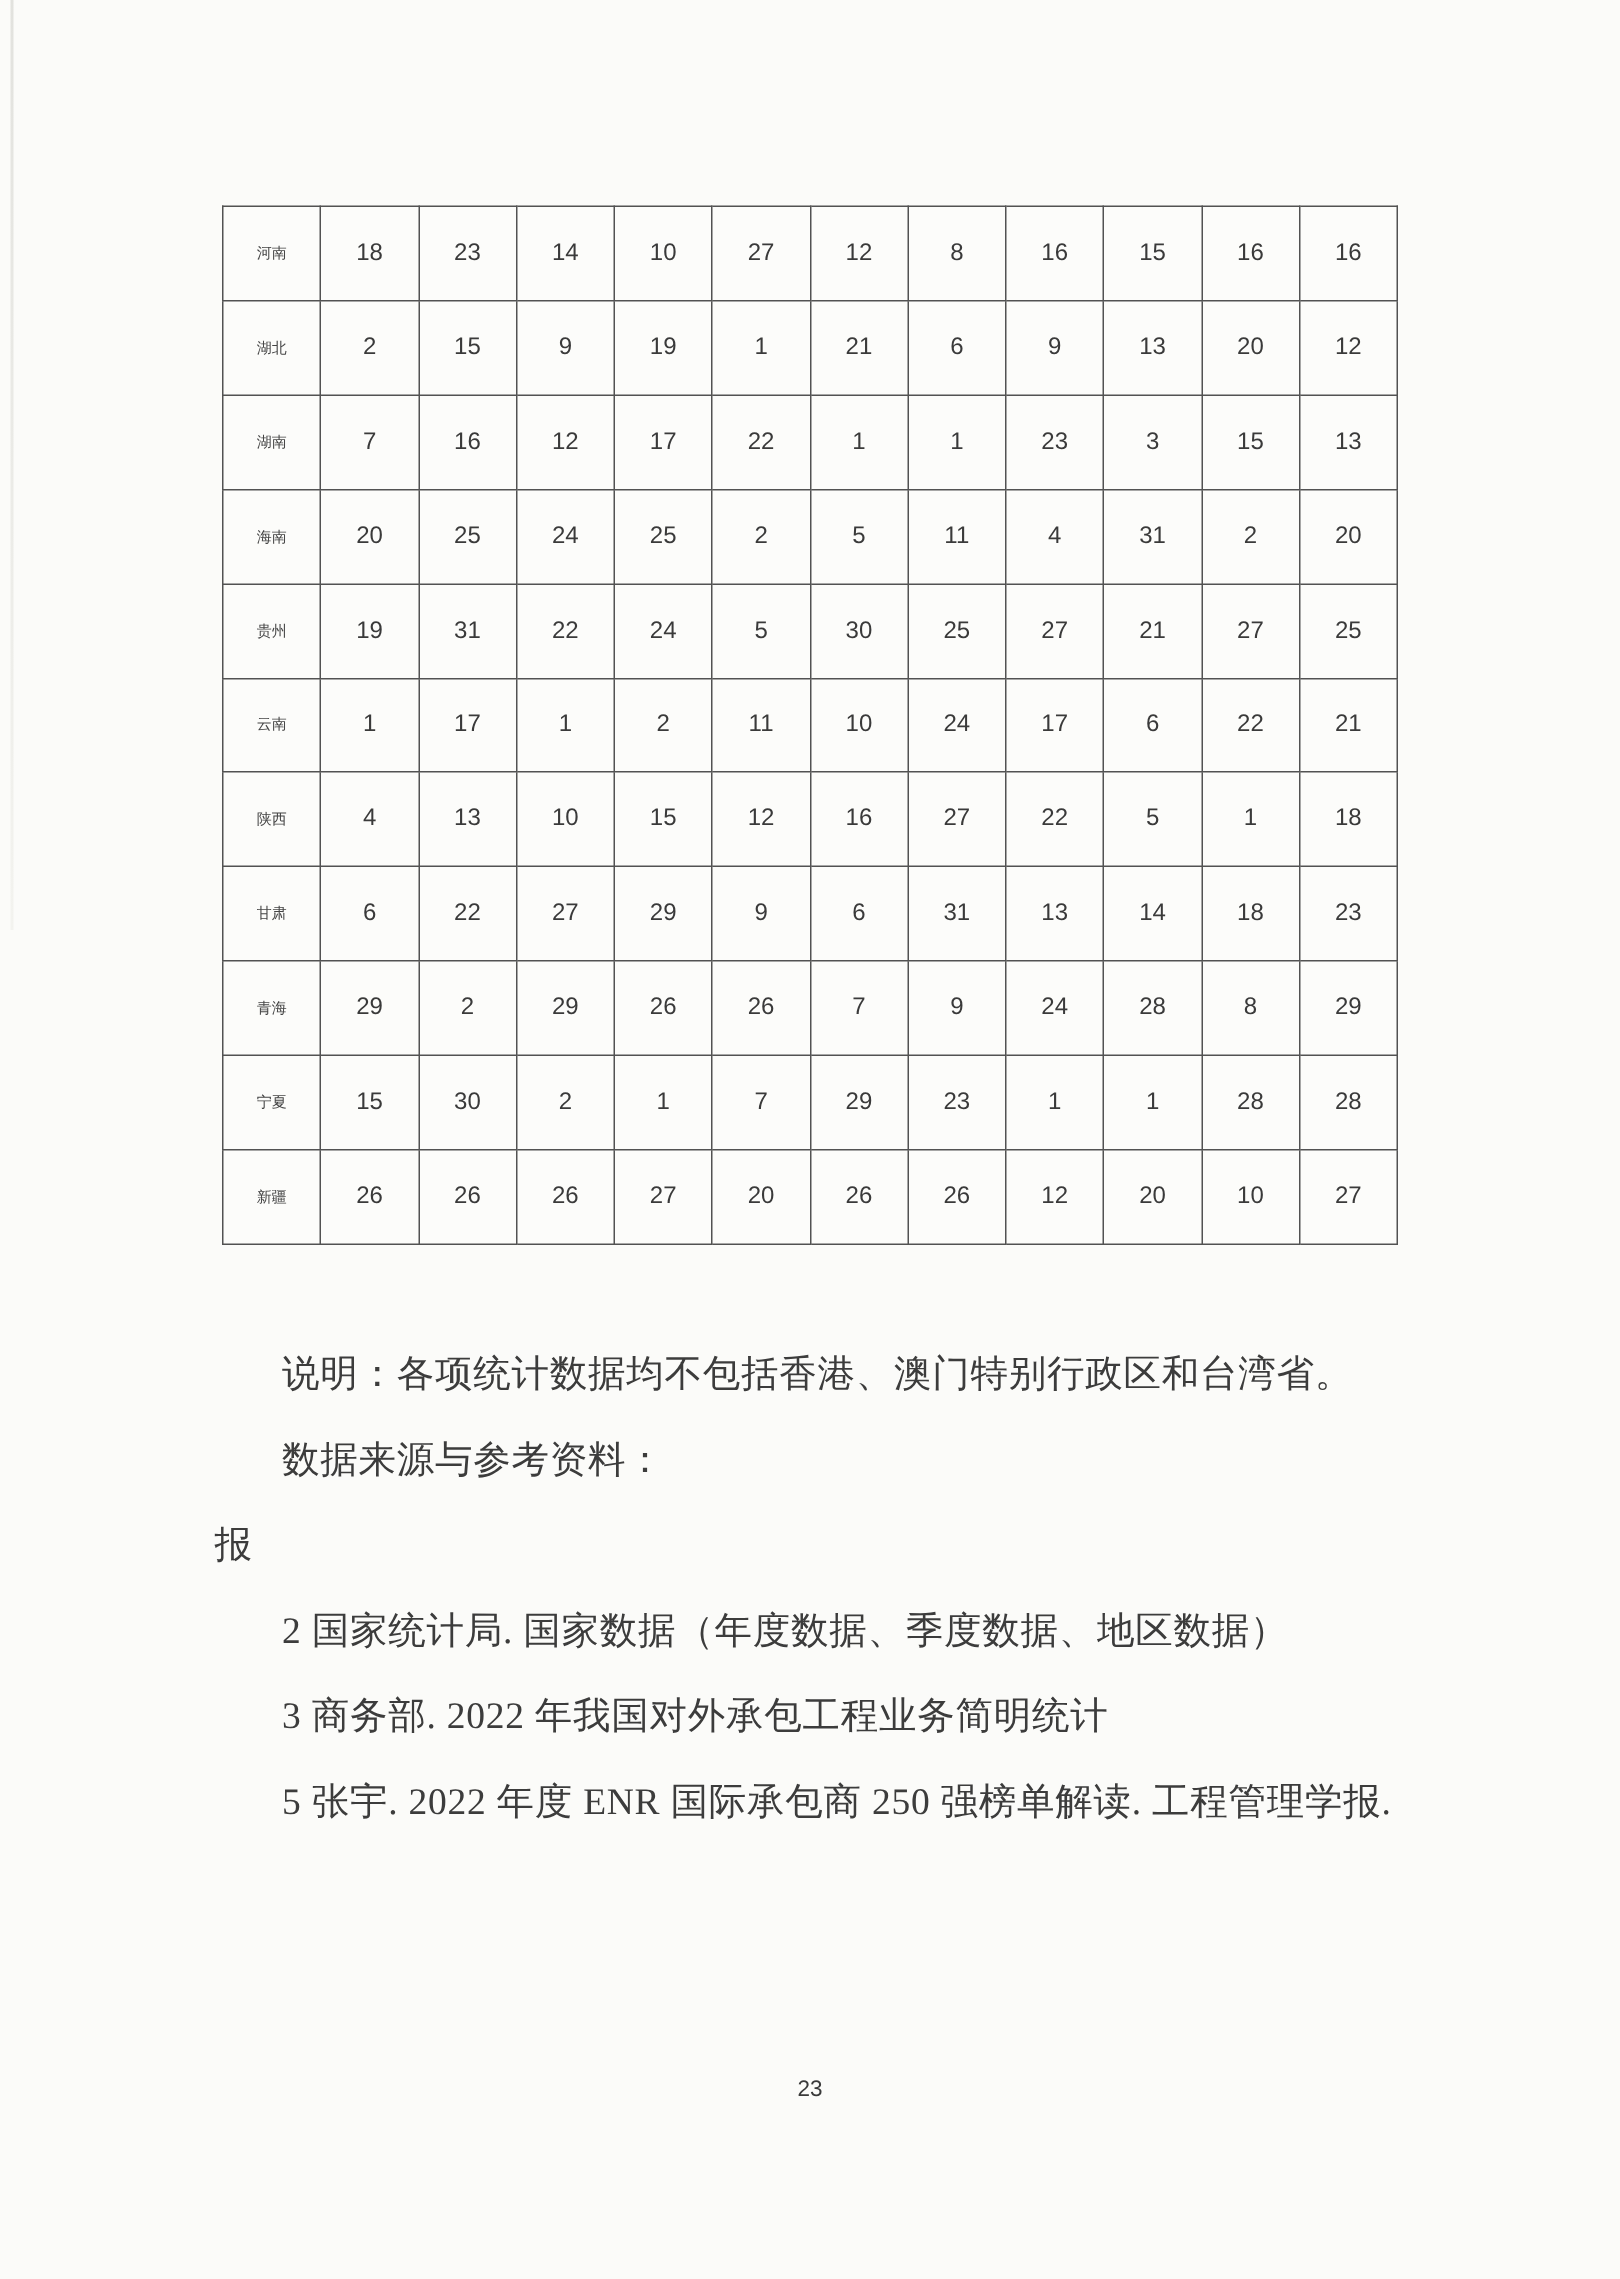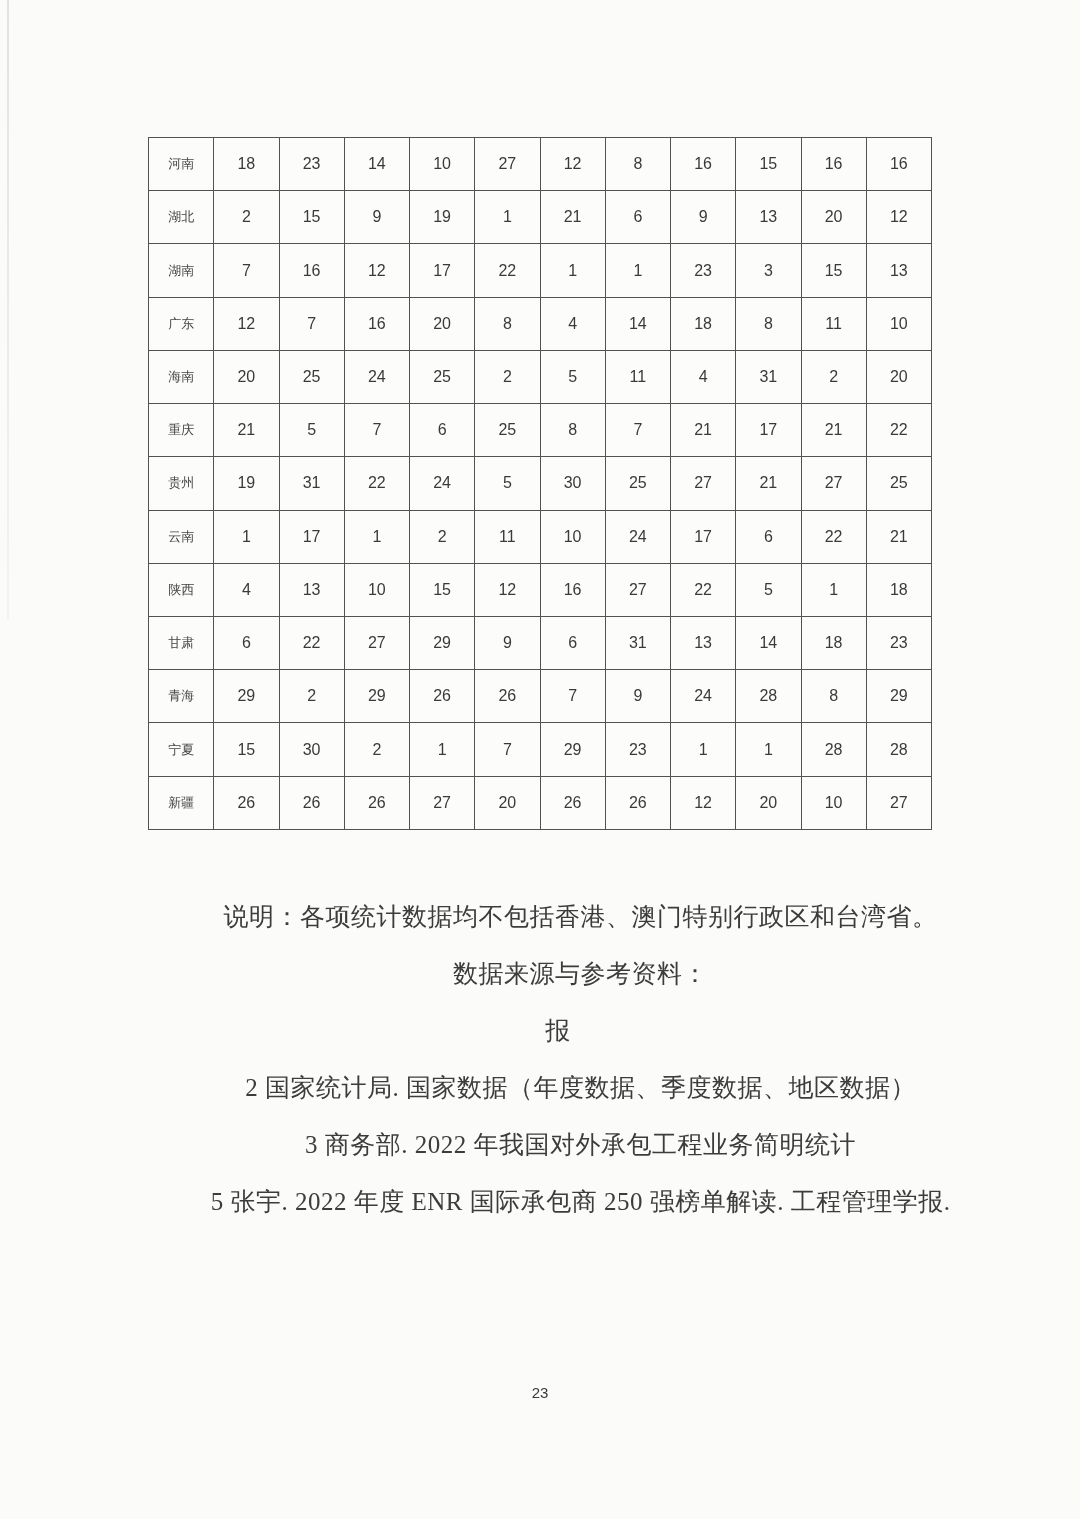--- a/index.html
+++ b/index.html
@@ -43,34 +43,33 @@
     text-align: center;
     vertical-align: middle;
     padding: 0;
     font-family: "Liberation Sans", "DejaVu Sans", sans-serif;
     font-size: 16px;
     color: #3a3a3a;
     background: #fcfcfa;
   }
   table.rank-table td.label-cell {
     font-family: "Liberation Serif", "DejaVu Serif", serif;
-    font-size: 13px;
+    font-size: 10px;
     color: #454545;
   }
   
   .notes {
     position: absolute;
     left: 143px;
     top: 888px;
     width: 830px;
     font-size: 25px;
     letter-spacing: 0.5px;
     line-height: 57px;
     color: #3c3c3c;
-    text-align: center;
   }
   .note-line {
     height: 57px;
     white-space: nowrap;
   }
   .note-line.indent {
     padding-left: 45px;
   }
   .page-number {
     position: absolute;
@@ -127,60 +126,32 @@
           <td>17</td>
           <td>22</td>
           <td>1</td>
           <td>1</td>
           <td>23</td>
           <td>3</td>
           <td>15</td>
           <td>13</td>
         </tr>
         <tr>
-          <td class="label-cell">广东</td>
-          <td>12</td>
-          <td>7</td>
-          <td>16</td>
-          <td>20</td>
-          <td>8</td>
-          <td>4</td>
-          <td>14</td>
-          <td>18</td>
-          <td>8</td>
-          <td>11</td>
-          <td>10</td>
-        </tr>
-        <tr>
           <td class="label-cell">海南</td>
           <td>20</td>
           <td>25</td>
           <td>24</td>
           <td>25</td>
           <td>2</td>
           <td>5</td>
           <td>11</td>
           <td>4</td>
           <td>31</td>
           <td>2</td>
           <td>20</td>
-        </tr>
-        <tr>
-          <td class="label-cell">重庆</td>
-          <td>21</td>
-          <td>5</td>
-          <td>7</td>
-          <td>6</td>
-          <td>25</td>
-          <td>8</td>
-          <td>7</td>
-          <td>21</td>
-          <td>17</td>
-          <td>21</td>
-          <td>22</td>
         </tr>
         <tr>
           <td class="label-cell">贵州</td>
           <td>19</td>
           <td>31</td>
           <td>22</td>
           <td>24</td>
           <td>5</td>
           <td>30</td>
           <td>25</td>

